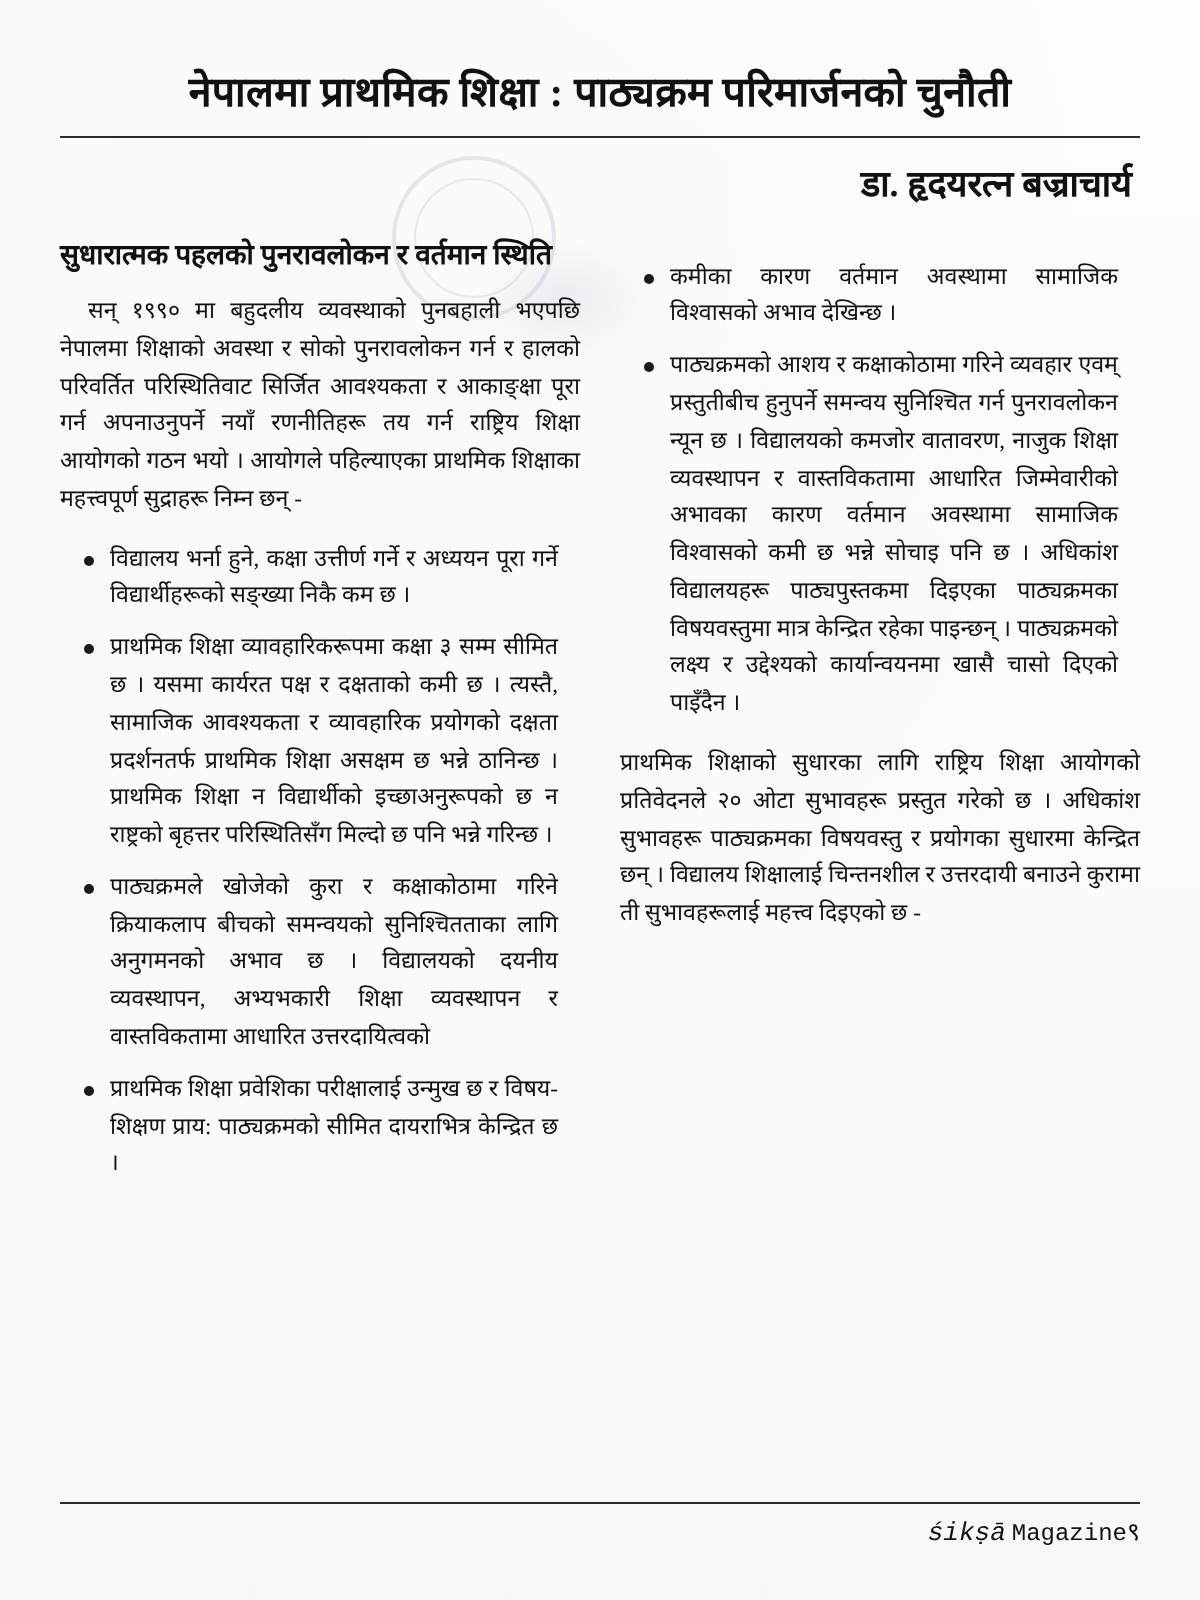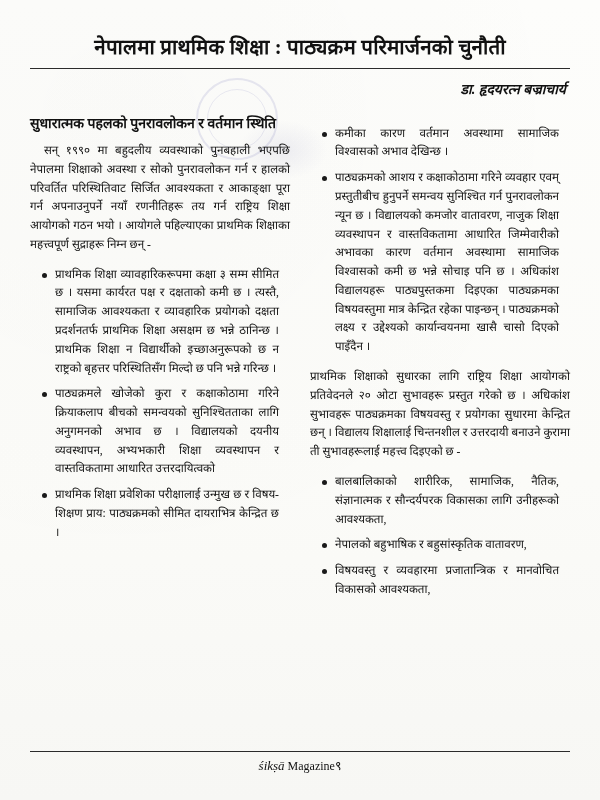--- a/index.html
+++ b/index.html
@@ -67,24 +67,23 @@
     font-family: "Liberation Serif", serif;
   }
   .title-rule {
     width: 100%;
     height: 1px;
     background: #2b2b2b;
     margin: 6px 0 10px 0;
   }
   .byline {
     text-align: right;
-    font-size: 14px;
+    font-size: 18px;
     font-weight: bold;
     margin: 0 4px 16px 0;
-    font-style: italic;
   }
 
   .columns {
     display: flex;
     gap: 20px;
     height: 608px;
   }
   .col {
     width: 260px;
     font-size: 11.6px;
@@ -136,22 +135,23 @@
   }
   .footer-rule {
     width: 100%;
     height: 1px;
     background: #2b2b2b;
     margin-bottom: 5px;
   }
   .footer-row {
     display: flex;
     align-items: baseline;
-    justify-content: center;
+    justify-content: flex-end;
     font-size: 12px;
+    font-family: Liberation Mono, monospace;
   }
   .footer-left {
     font-style: italic;
     font-size: 13px;
   }
   .footer-left .mag {
     font-style: normal;
     font-size: 12px;
     margin-left: 3px;
   }
@@ -170,37 +170,33 @@
   <h1 class="title">नेपालमा प्राथमिक शिक्षा : पाठ्यक्रम परिमार्जनको चुनौती</h1>
   <div class="title-rule"></div>
   <div class="byline">डा. हृदयरत्न बज्राचार्य</div>
 
   <div class="columns">
 
     <div class="col col-left">
       <h2 class="section-head">सुधारात्मक पहलको पुनरावलोकन र वर्तमान स्थिति</h2>
       <p class="para">सन् १९९० मा बहुदलीय व्यवस्थाको पुनबहाली भएपछि नेपालमा शिक्षाको अवस्था र सोको पुनरावलोकन गर्न र हालको परिवर्तित परिस्थितिवाट सिर्जित आवश्यकता र आकाङ्क्षा पूरा गर्न अपनाउनुपर्ने नयाँ रणनीतिहरू तय गर्न राष्ट्रिय शिक्षा आयोगको गठन भयो । आयोगले पहिल्याएका प्राथमिक शिक्षाका महत्त्वपूर्ण सुद्राहरू निम्न छन् -</p>
       <ul class="bullets">
+        <li>विद्यालय भर्ना हुने, कक्षा उत्तीर्ण गर्ने र अध्ययन पूरा गर्ने विद्यार्थीहरूको सङ्ख्या निकै कम छ ।</li>
         <li>प्राथमिक शिक्षा व्यावहारिकरूपमा कक्षा ३ सम्म सीमित छ । यसमा कार्यरत पक्ष र दक्षताको कमी छ । त्यस्तै, सामाजिक आवश्यकता र व्यावहारिक प्रयोगको दक्षता प्रदर्शनतर्फ प्राथमिक शिक्षा असक्षम छ भन्ने ठानिन्छ । प्राथमिक शिक्षा न विद्यार्थीको इच्छाअनुरूपको छ न राष्ट्रको बृहत्तर परिस्थितिसँग मिल्दो छ पनि भन्ने गरिन्छ ।</li>
         <li>पाठ्यक्रमले खोजेको कुरा र कक्षाकोठामा गरिने क्रियाकलाप बीचको समन्वयको सुनिश्चितताका लागि अनुगमनको अभाव छ । विद्यालयको दयनीय व्यवस्थापन, अभ्यभकारी शिक्षा व्यवस्थापन र वास्तविकतामा आधारित उत्तरदायित्वको</li>
         <li>प्राथमिक शिक्षा प्रवेशिका परीक्षालाई उन्मुख छ र विषय-शिक्षण प्राय: पाठ्यक्रमको सीमित दायराभित्र केन्द्रित छ ।</li>
       </ul>
     </div>
 
     <div class="col col-right">
       <ul class="bullets">
         <li>कमीका कारण वर्तमान अवस्थामा सामाजिक विश्वासको अभाव देखिन्छ ।</li>
         <li>पाठ्यक्रमको आशय र कक्षाकोठामा गरिने व्यवहार एवम् प्रस्तुतीबीच हुनुपर्ने समन्वय सुनिश्चित गर्न पुनरावलोकन न्यून छ । विद्यालयको कमजोर वातावरण, नाजुक शिक्षा व्यवस्थापन र वास्तविकतामा आधारित जिम्मेवारीको अभावका कारण वर्तमान अवस्थामा सामाजिक विश्वासको कमी छ भन्ने सोचाइ पनि छ । अधिकांश विद्यालयहरू पाठ्यपुस्तकमा दिइएका पाठ्यक्रमका विषयवस्तुमा मात्र केन्द्रित रहेका पाइन्छन् । पाठ्यक्रमको लक्ष्य र उद्देश्यको कार्यान्वयनमा खासै चासो दिएको पाइँदैन ।</li>
       </ul>
       <p class="para noindent">प्राथमिक शिक्षाको सुधारका लागि राष्ट्रिय शिक्षा आयोगको प्रतिवेदनले २० ओटा सुभावहरू प्रस्तुत गरेको छ । अधिकांश सुभावहरू पाठ्यक्रमका विषयवस्तु र प्रयोगका सुधारमा केन्द्रित छन् । विद्यालय शिक्षालाई चिन्तनशील र उत्तरदायी बनाउने कुरामा ती सुभावहरूलाई महत्त्व दिइएको छ -</p>
-      <ul class="bullets">
-        <li>बालबालिकाको शारीरिक, सामाजिक, नैतिक, संज्ञानात्मक र सौन्दर्यपरक विकासका लागि उनीहरूको आवश्यकता,</li>
-        <li>नेपालको बहुभाषिक र बहुसांस्कृतिक वातावरण,</li>
-        <li>विषयवस्तु र व्यवहारमा प्रजातान्त्रिक र मानवोचित विकासको आवश्यकता,</li>
-      </ul>
     </div>
 
   </div>
 
   <div class="footer">
     <div class="footer-rule"></div>
     <div class="footer-row">
       <div class="footer-left">
         <span>śikṣā</span><span class="mag">Magazine</span>
       </div>

